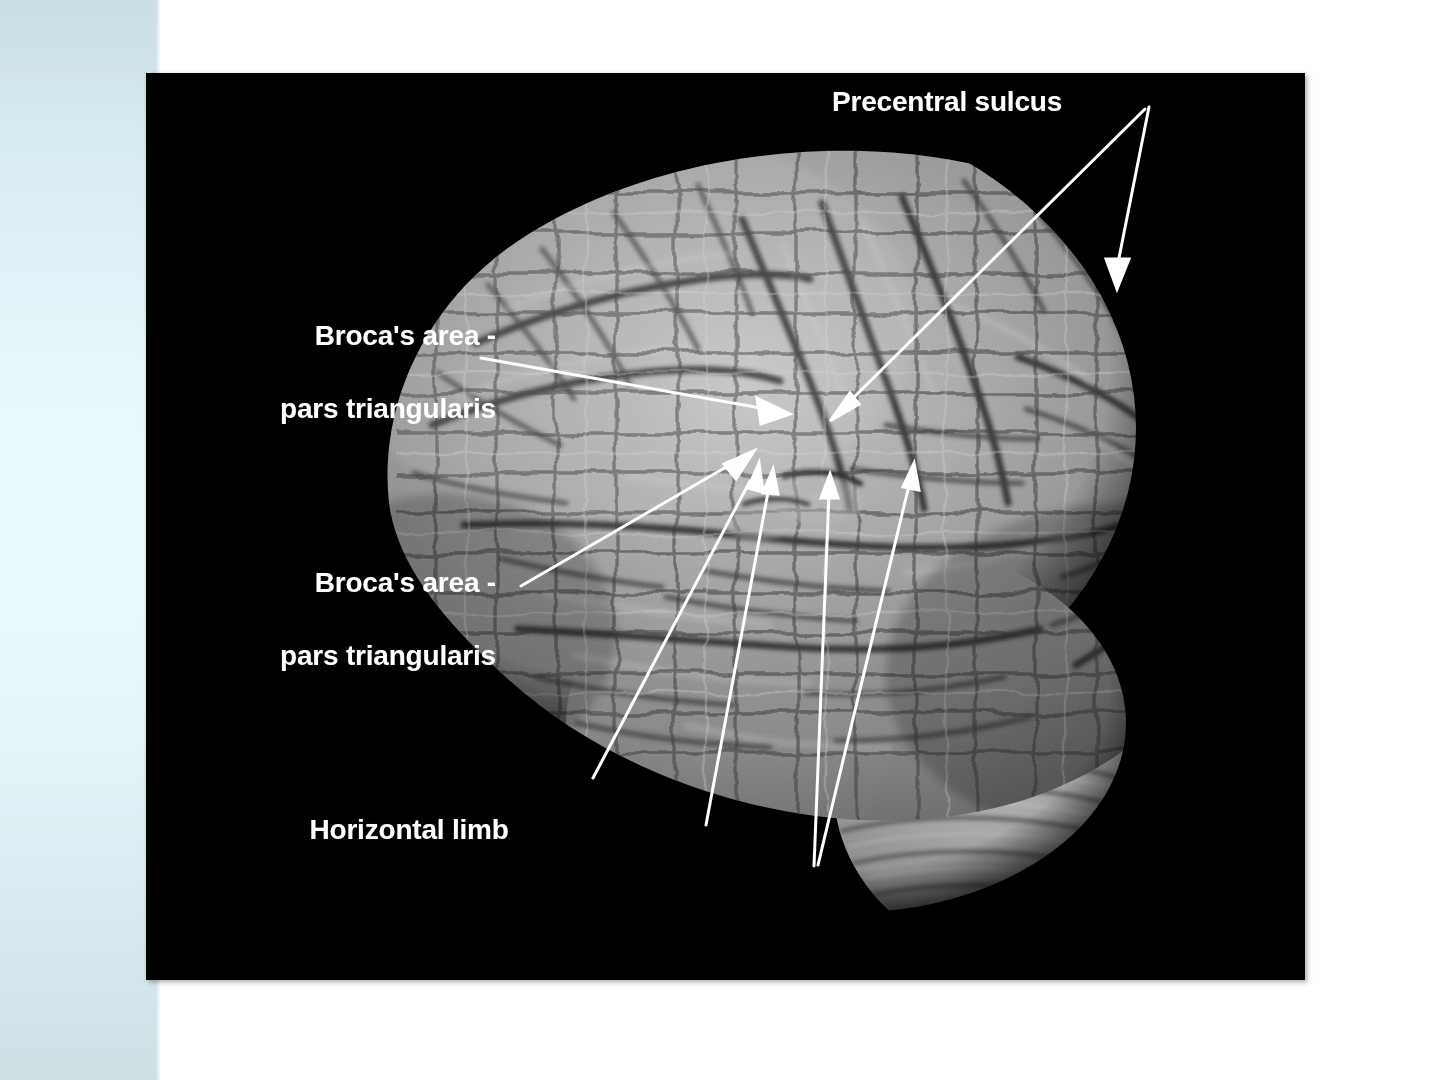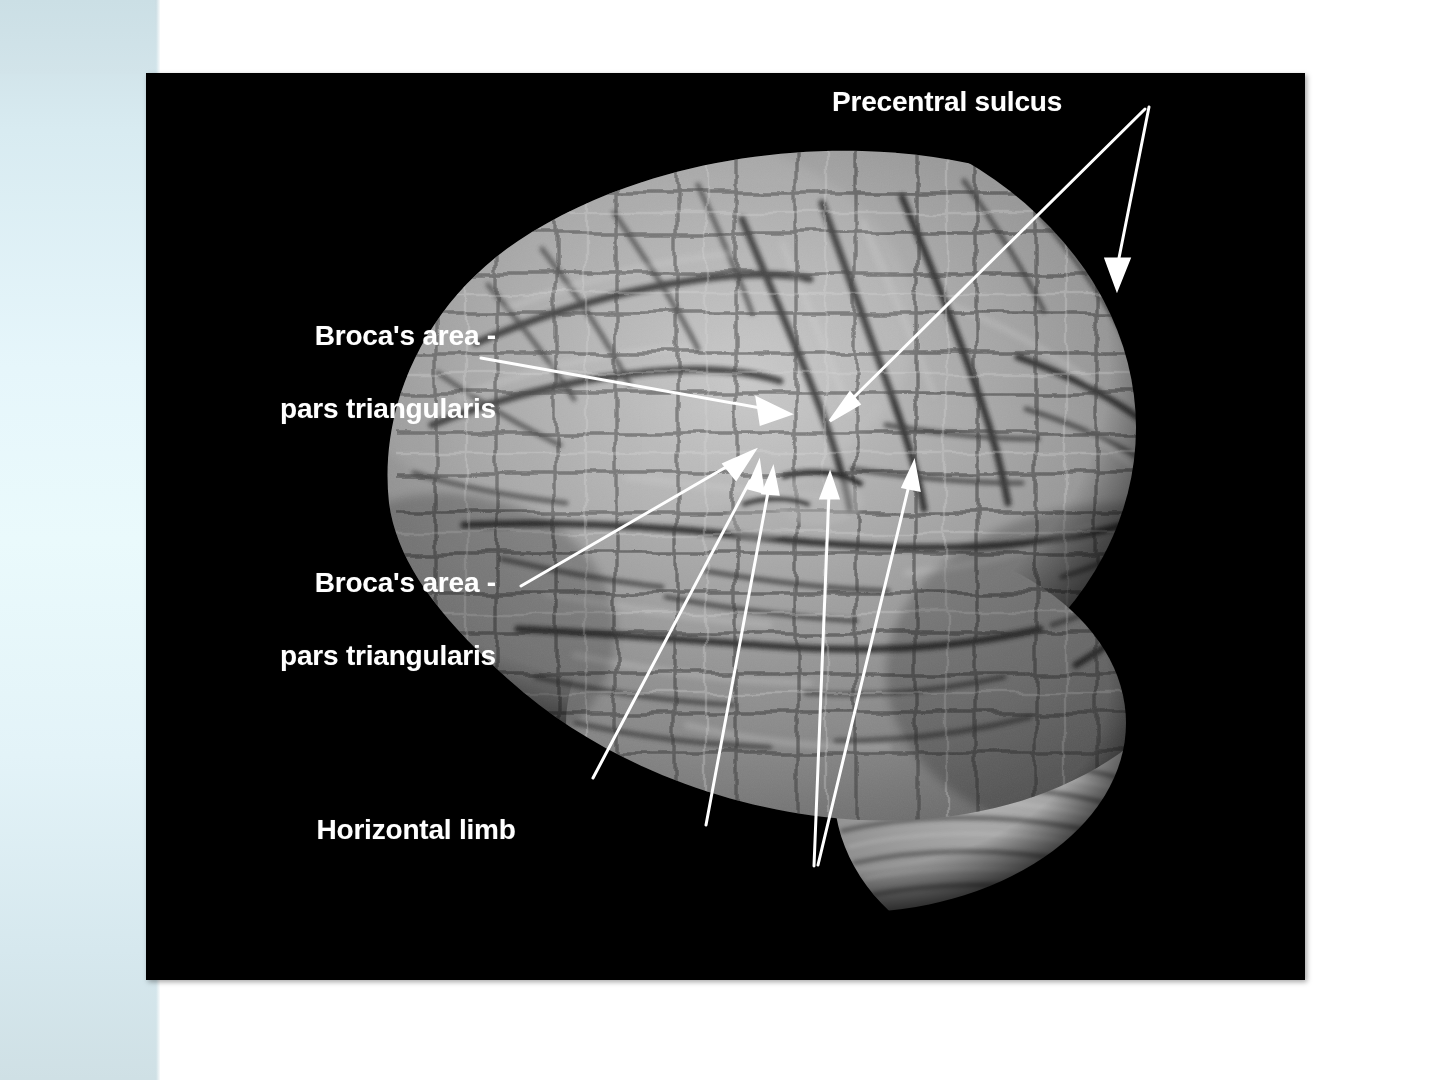--- a/index.html
+++ b/index.html
@@ -108,21 +108,21 @@
     text-align: right;
     width: 318px;
   }
   .lbl-triangularis {
     left: 30px;
     top: 456px;
     text-align: right;
     width: 320px;
   }
   .lbl-sylvian {
-    left: 125px;
+    left: 118px;
     top: 703px;
     text-align: right;
   }
   .lbl-sylvian .ln2 { padding-left: 90px; display: block; }
 </style>
 </head>
 <body>
 
 <div id="slide">
 

